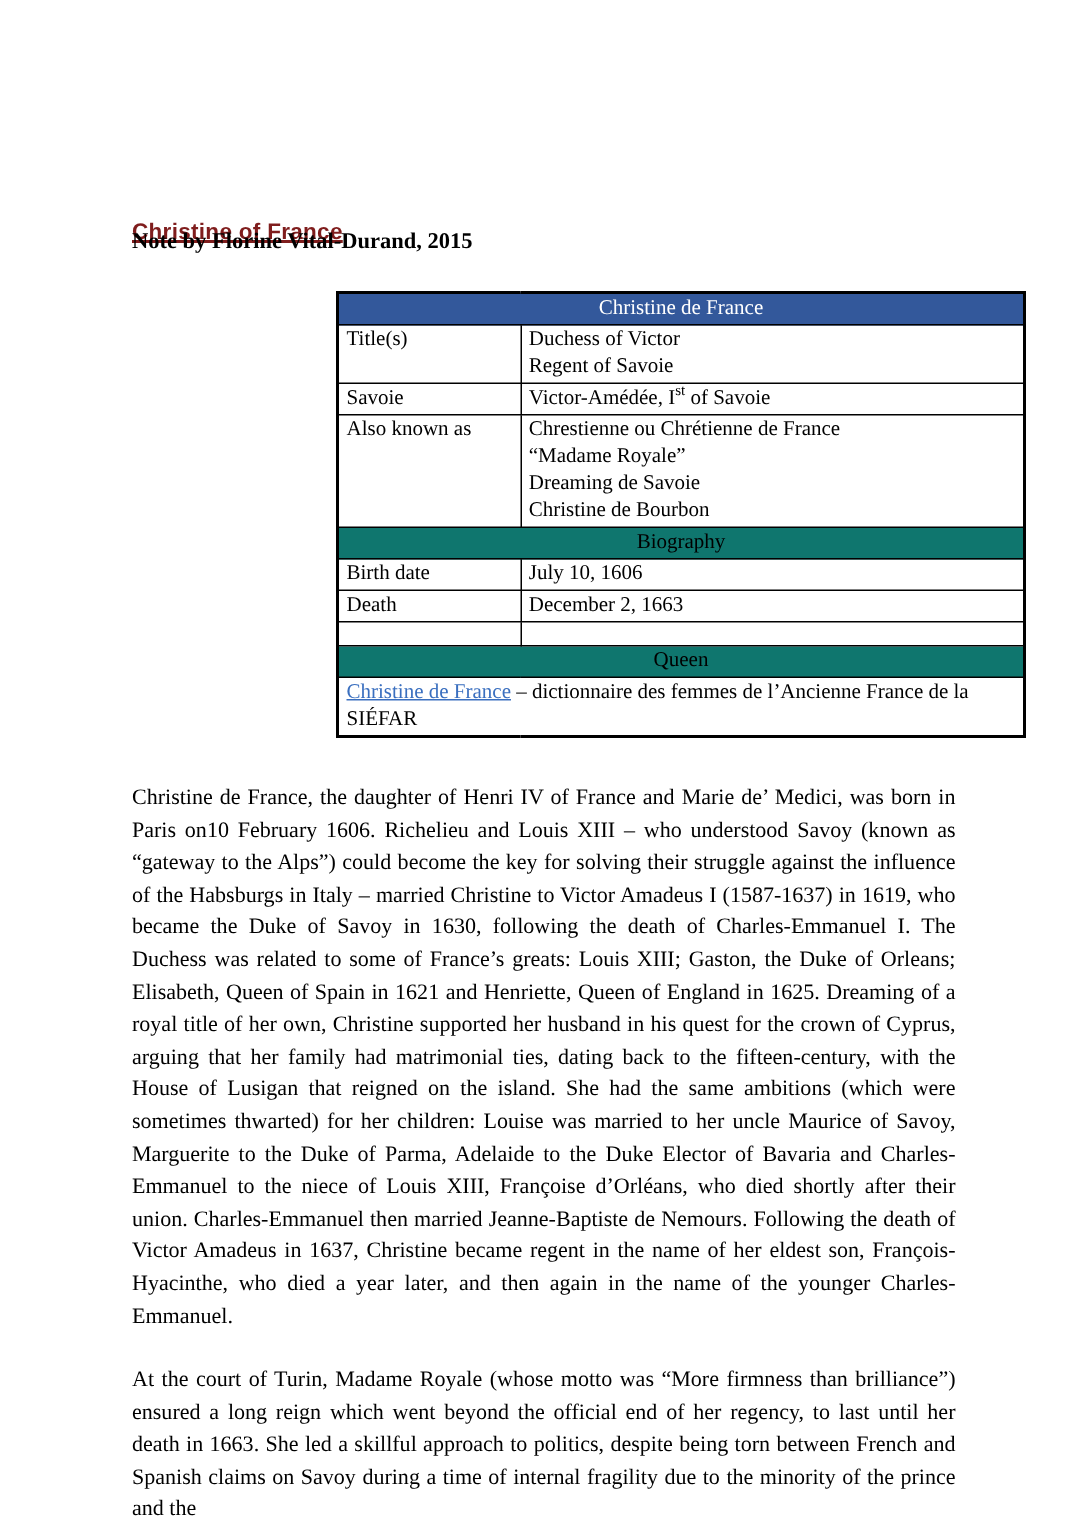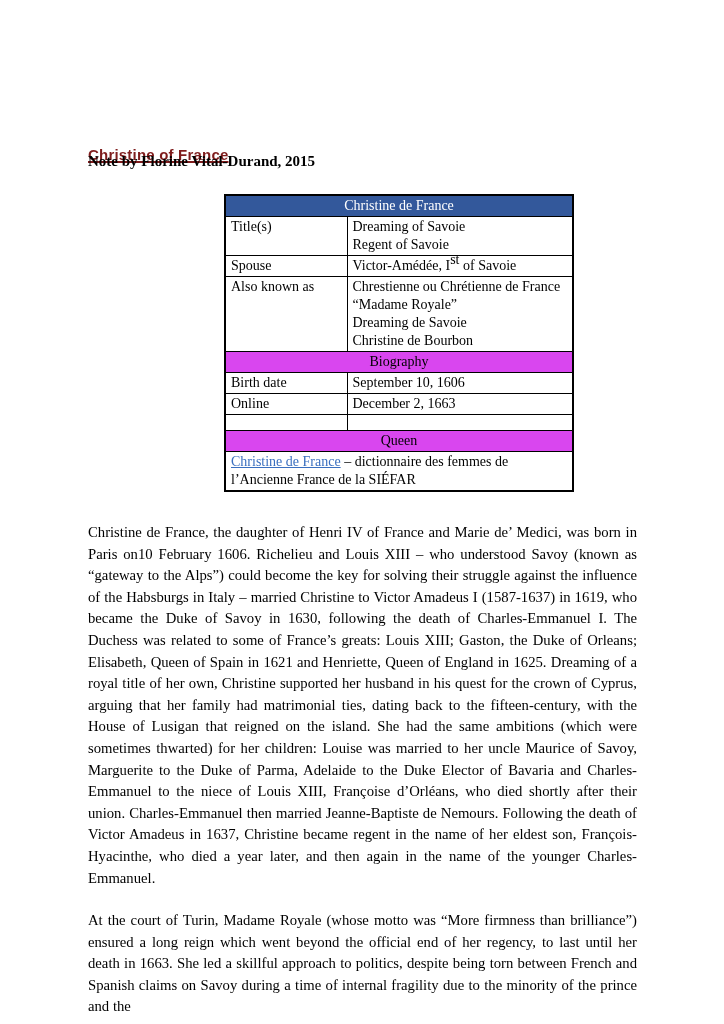--- a/index.html
+++ b/index.html
@@ -15,34 +15,34 @@
     font-weight:bold;font-size:15px;letter-spacing:.2px;
     color:#7f1d1d;text-decoration:underline;
     text-decoration-thickness:2px;cursor:pointer;margin-top:40px;
   }
   .byline{
     position:absolute;left:88px;top:153px;
     font-weight:bold;font-size:15px;
   }
 
   table.infobox{
-    position:absolute;left:224px;top:194px;width:350px;
+    position:absolute;left:224px;top:194px;width:460px;
     border-collapse:collapse;table-layout:fixed;
     font-size:14px;border:2px solid #000;
   }
   .infobox td,.infobox th{
     border:1px solid #000;padding:1px 5px;vertical-align:top;
     line-height:18px;text-align:left;font-weight:normal;
   }
   .col-label{width:122px;}
   .hdr-dark{background:#33589b;color:#fff;text-align:center !important;font-weight:bold;line-height:19px;}
-  .hdr-light{background:#d946ef;color:#000;text-align:center !important;font-weight:bold;line-height:19px;}
+  .hdr-light{background:#0f766e;color:#000;text-align:center !important;font-weight:bold;line-height:19px;}
   .lbl{font-weight:bold;margin-top:28px;}
   .empty-row td{height:13px;}
-  sup{font-size:14px;line-height:0;}
+  sup{font-size:10px;line-height:0;}
   .cell-link{color:#3a6fbf;text-decoration:underline;cursor:pointer;}
 
   .bodytext{
     position:absolute;left:88px;top:522px;width:549px;
     font-size:14.7px;line-height:21.6px;text-align:justify;
   }
   .bodytext p{margin:0 0 21px 0;}
 </style>
 </head>
 <body>
@@ -59,51 +59,51 @@
         <col>
       </colgroup>
     <tbody>
       <tr>
         <th colspan="2" class="hdr-dark">Christine de France</th>
       </tr>
 
       <tr>
         <td class="lbl">Title(s)</td>
         <td>
-          <div>Dreaming of Savoie</div>
+          <div>Duchess of Victor</div>
           <div>Regent of Savoie</div>
         </td>
       </tr>
 
       <tr>
-        <td class="lbl">Spouse</td>
+        <td class="lbl">Savoie</td>
         <td><span>Victor-Amédée, I</span><sup>st</sup><span> of Savoie</span></td>
       </tr>
 
       <tr>
         <td class="lbl">Also known as</td>
         <td>
           <div>Chrestienne ou Chrétienne de France</div>
           <div>“Madame Royale”</div>
           <div>Dreaming de Savoie</div>
           <div>Christine de Bourbon</div>
         </td>
       </tr>
 
       <tr>
         <th colspan="2" class="hdr-light">Biography</th>
       </tr>
 
       <tr>
         <td class="lbl">Birth date</td>
-        <td>September 10, 1606</td>
+        <td>July 10, 1606</td>
       </tr>
 
       <tr>
-        <td class="lbl">Online</td>
+        <td class="lbl">Death</td>
         <td>December 2, 1663</td>
       </tr>
 
 
       <tr class="empty-row">
         <td></td>
         <td></td>
       </tr>
 
       <tr>

